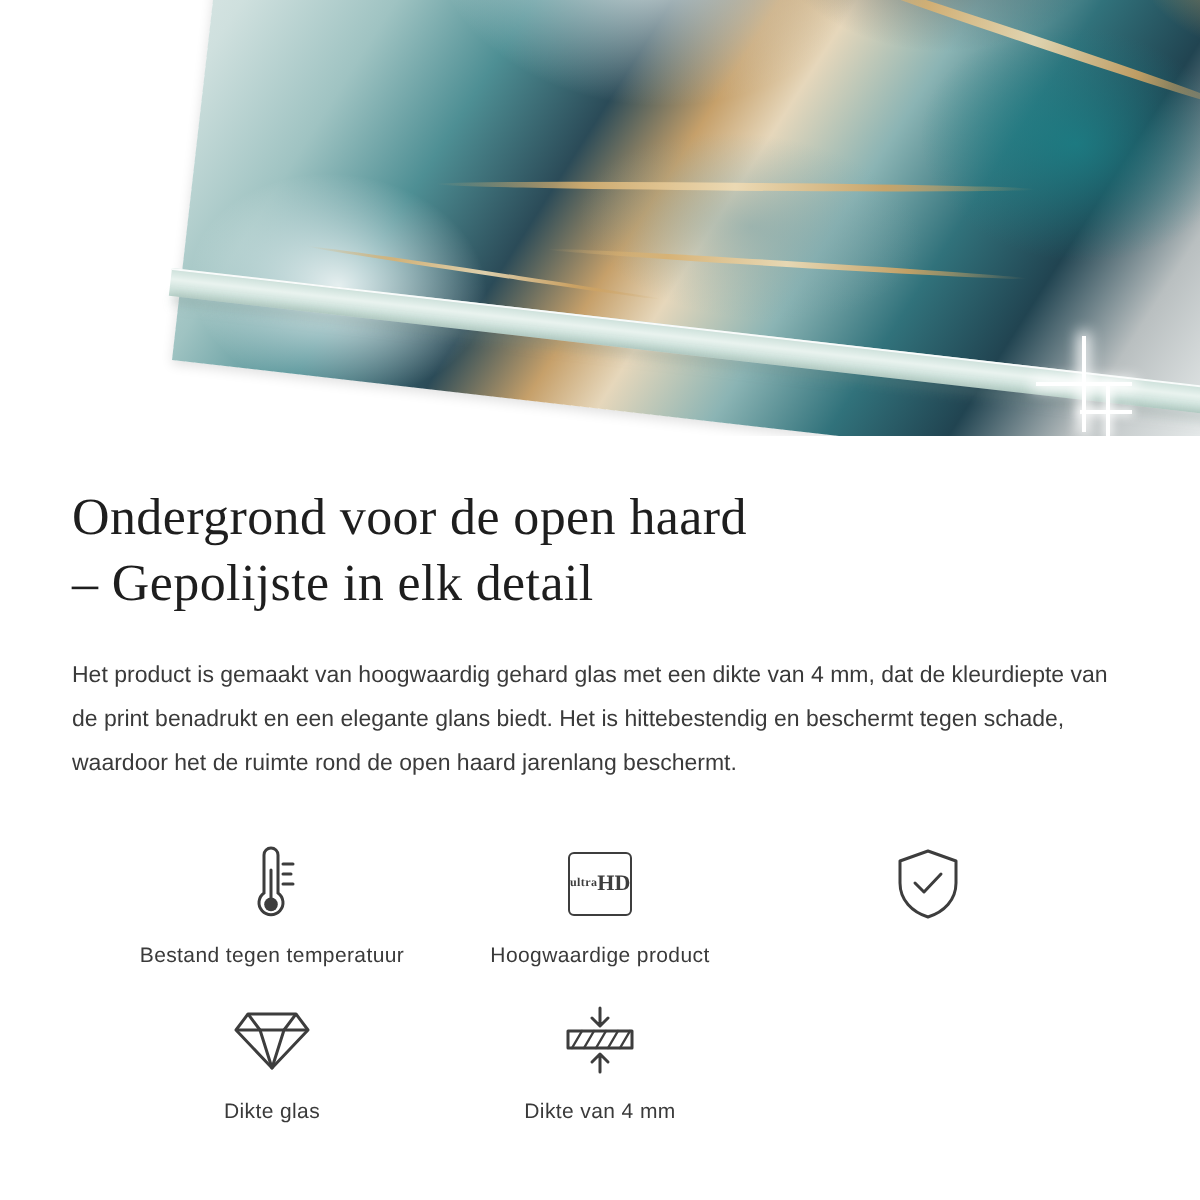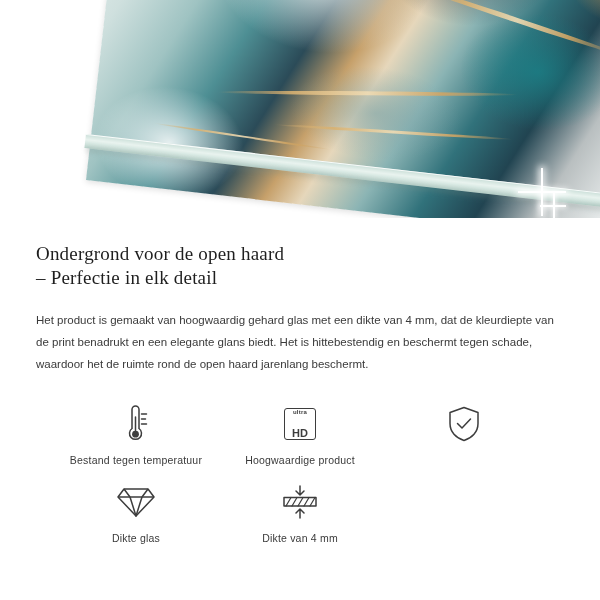--- a/index.html
+++ b/index.html
@@ -138,21 +138,21 @@
   }
   .sparkle2:before { width: 26px; height: 1.5px; margin-left: -13px; }
   .sparkle2:after  { width: 1.5px; height: 26px; margin-top: -13px; }
 
   
   .content {
     padding: 24px 36px 0 36px;
   }
   .headline {
     font-family: "Liberation Serif", serif;
-    font-size: 19px;
+    font-size: 26px;
     line-height: 1.28;
     color: #1e1e1e;
     font-weight: 400;
     margin: 0 0 18px 0;
     letter-spacing: 0.2px;
   }
   .headline .line2 { display: block; }
   .body-text {
     font-size: 11.5px;
     line-height: 1.95;
@@ -186,24 +186,25 @@
     font-size: 10.5px;
     color: #3a3a3a;
     letter-spacing: 0.2px;
   }
   .ultrahd {
     width: 30px;
     height: 30px;
     border: 1.6px solid #3d3d3d;
     border-radius: 3px;
     display: flex;
-    flex-direction: column;
+    flex-direction: row;
     align-items: center;
-    justify-content: space-between;
+    justify-content: flex-start;
     line-height: 1;
+    font-family: Liberation Serif, serif;
   }
   .ultrahd .u1 { font-size: 6px; font-weight: bold; color: #3d3d3d; letter-spacing: 0.2px; }
   .ultrahd .u2 { font-size: 11px; font-weight: bold; color: #3d3d3d; margin-top: 1px; }
 </style>
 </head>
 <body>
 
 <div class="page">
 
   <div class="hero">
@@ -218,21 +219,21 @@
       <div class="glass-edge"></div>
       <div class="glass-edge-shadow"></div>
       <div class="sparkle"></div>
       <div class="sparkle2"></div>
     </div>
   </div>
 
   <div class="content">
     <h1 class="headline">
       <span>Ondergrond voor de open haard</span>
-      <span class="line2">– Perfectie in elk detail</span>
+      <span class="line2">– Gepolijste in elk detail</span>
     </h1>
     <p class="body-text">Het product is gemaakt van hoogwaardig gehard glas met een dikte van 4 mm, dat de kleurdiepte van de print benadrukt en een elegante glans biedt. Het is hittebestendig en beschermt tegen schade, waardoor het de ruimte rond de open haard jarenlang beschermt.</p>
 
     <div class="features">
 
       <div class="feature">
         <div class="feature-icon">
           <svg width="34" height="40" viewBox="0 0 34 40" fill="none" stroke="#3d3d3d" stroke-width="1.5" stroke-linecap="round">
             <path d="M13 5.5a3.5 3.5 0 0 1 7 0v19a6 6 0 1 1-7 0z"></path>
             <path d="M16.5 13v14.5"></path>

